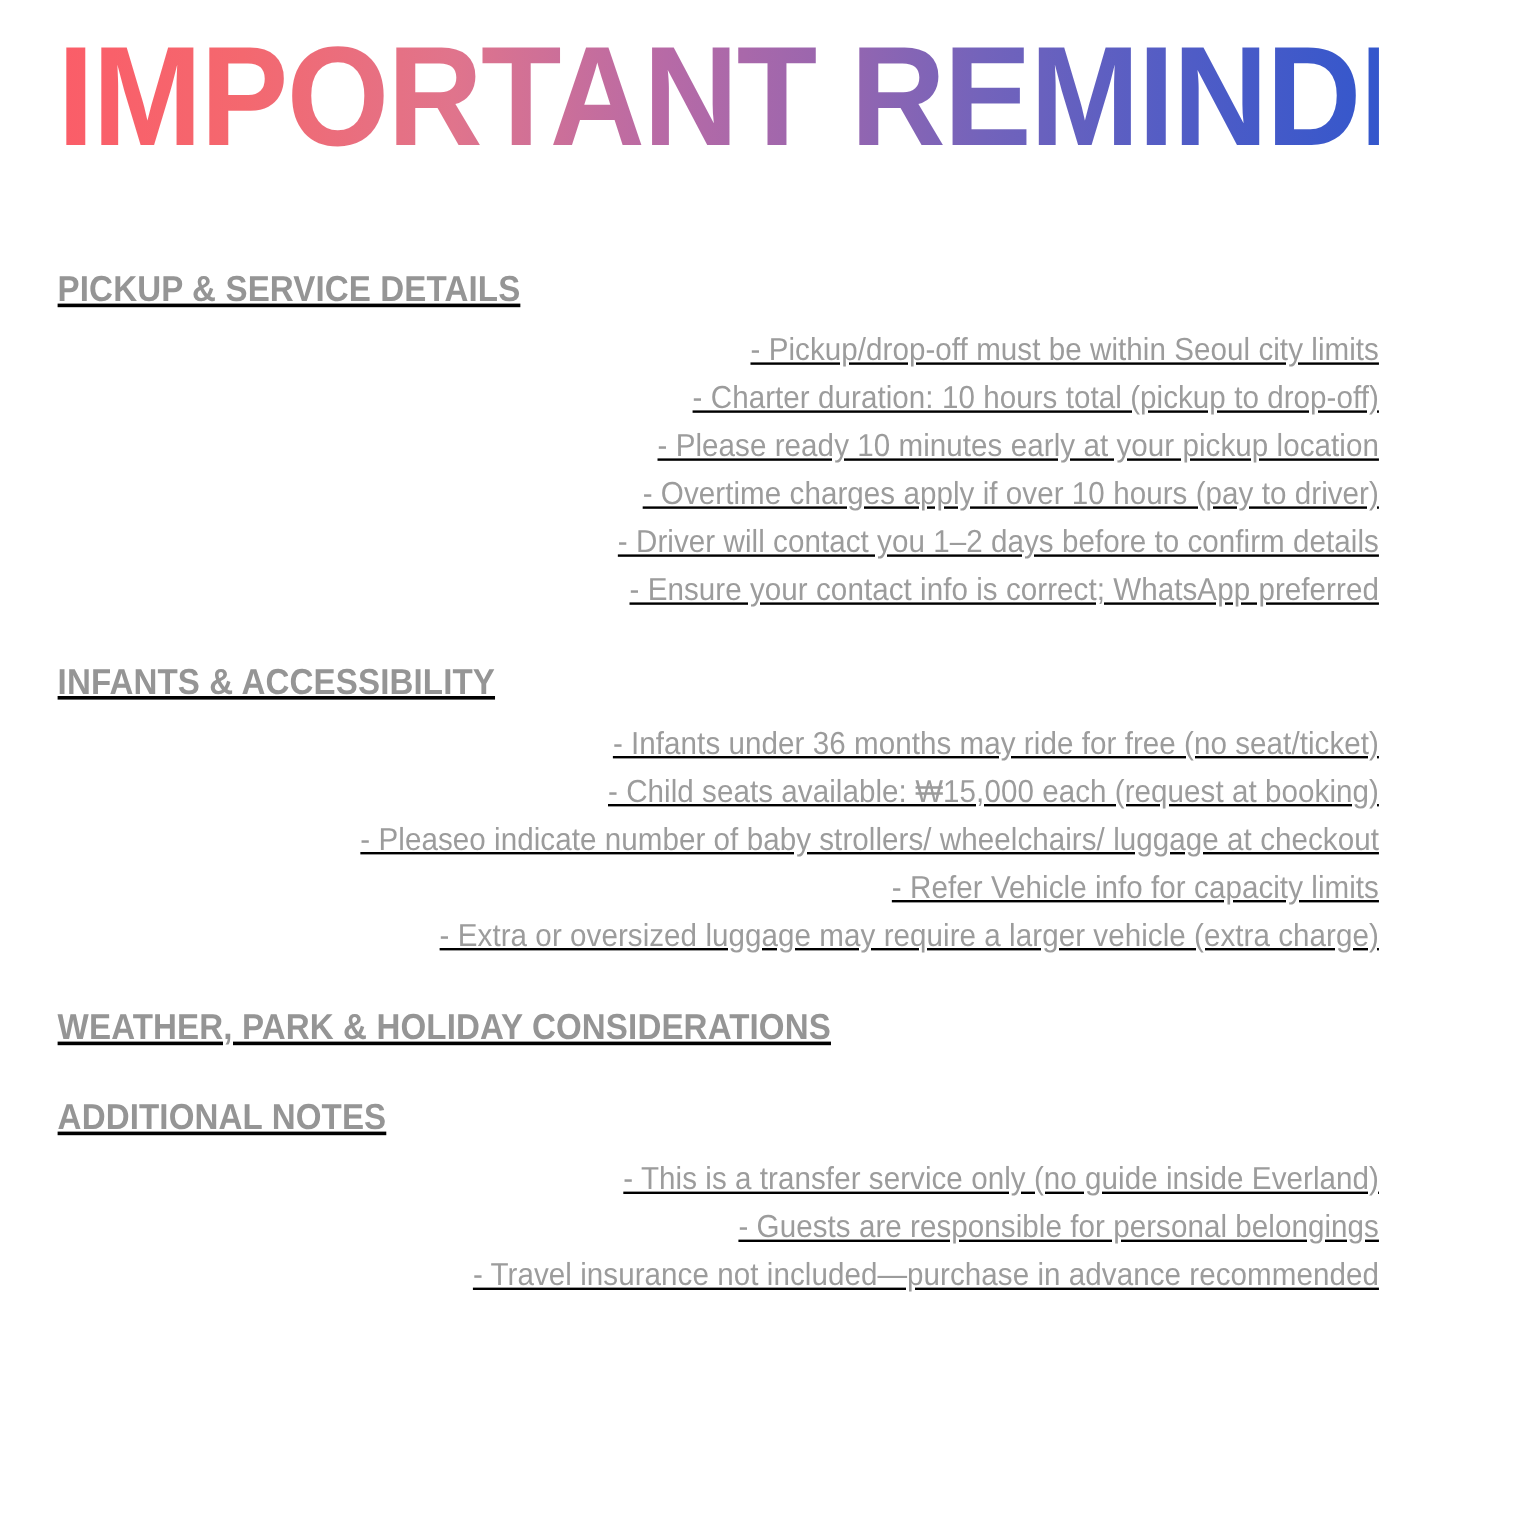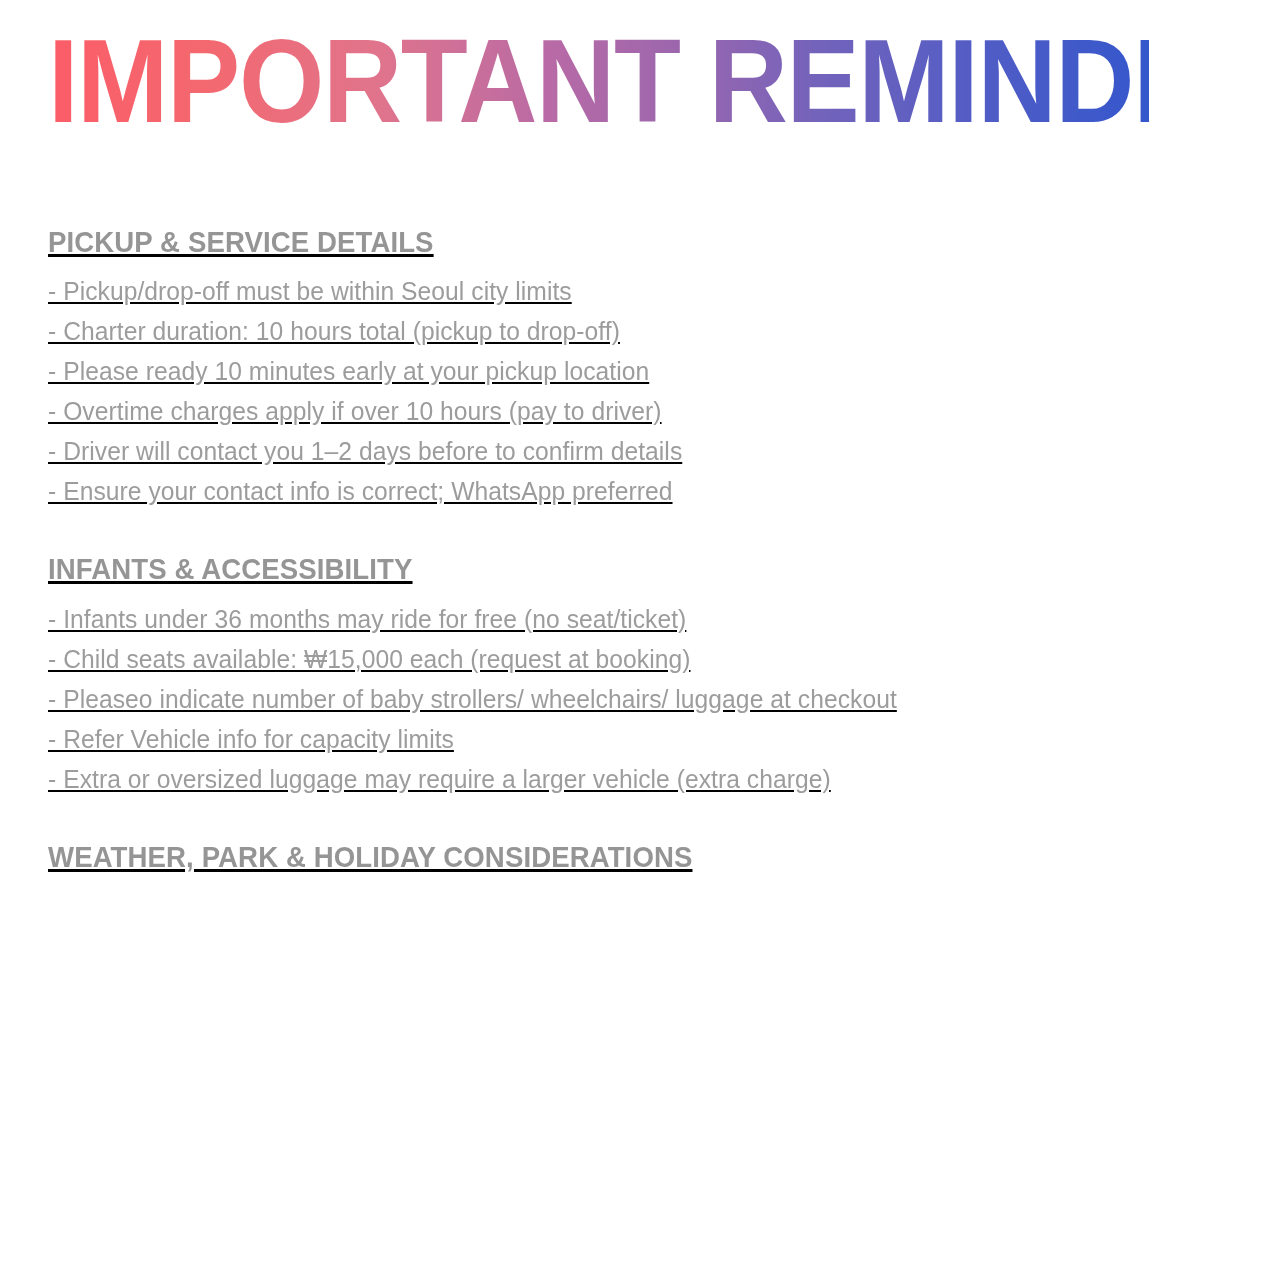--- a/index.html
+++ b/index.html
@@ -77,20 +77,21 @@
     color: #959595;
     transform: scaleX(0.92);
     transform-origin: left center;
     white-space: nowrap;
   }
 
   .bullets {
     list-style: none;
     margin: 0;
     padding: 0;
+    text-align: right;
   }
 
   .bullet {
     font-family: "Liberation Sans Narrow", "Liberation Sans", sans-serif;
     font-size: 26.5px;
     line-height: 40px;
     font-weight: 400;
     color: #9c9c9c;
     letter-spacing: 0.05px;
     transform: scaleX(0.93);
@@ -129,15 +130,23 @@
         <li class="bullet">- Pleaseo indicate number of baby strollers/ wheelchairs/ luggage at checkout</li>
         <li class="bullet">- Refer Vehicle info for capacity limits</li>
         <li class="bullet">- Extra or oversized luggage may require a larger vehicle (extra charge)</li>
       </ul>
     </section>
 
     <section class="section">
       <h2 class="section-heading">WEATHER, PARK &amp; HOLIDAY CONSIDERATIONS</h2>
     </section>
 
+    <section class="section">
+      <h2 class="section-heading">ADDITIONAL NOTES</h2>
+      <ul class="bullets">
+        <li class="bullet">- This is a transfer service only (no guide inside Everland)</li>
+        <li class="bullet">- Guests are responsible for personal belongings</li>
+        <li class="bullet">- Travel insurance not included—purchase in advance recommended</li>
+      </ul>
+    </section>
 
   </div>
 </div>
 
 </body></html>

